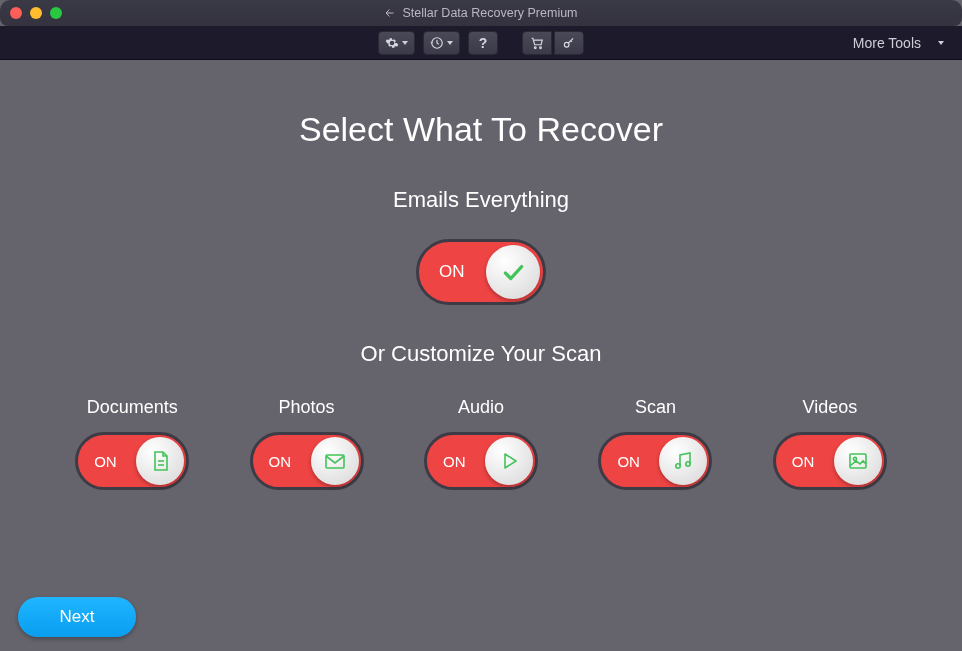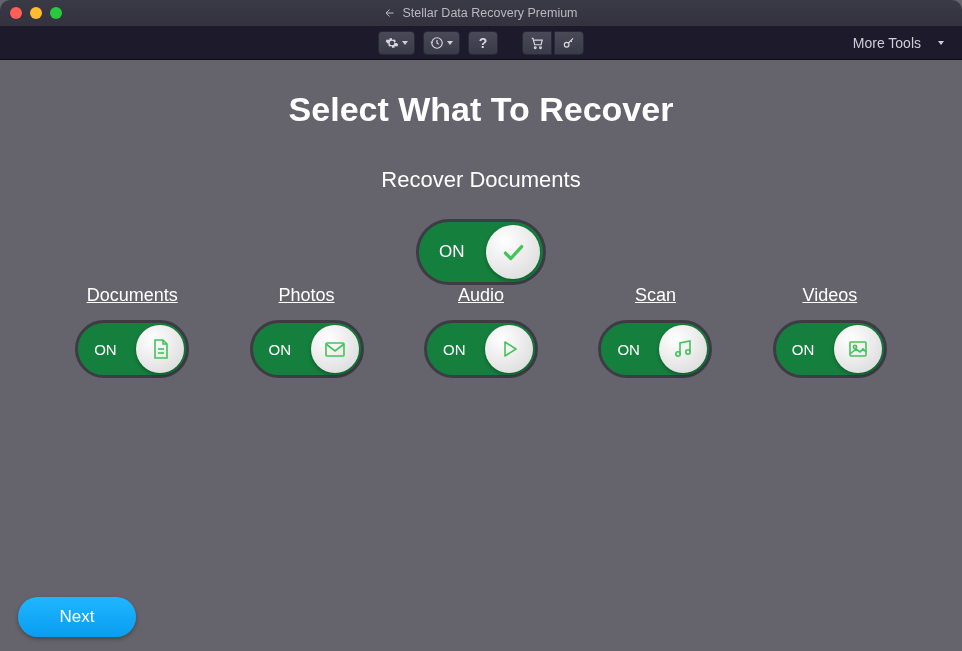--- a/index.html
+++ b/index.html
@@ -1,44 +1,44 @@
 <!DOCTYPE html>
 <html><head>
   <meta charset="utf-8">
   <style>
     * { margin: 0; padding: 0; box-sizing: border-box; }
     body { width: 962px; height: 651px; font-family: -apple-system, "Helvetica Neue", Arial, sans-serif; background:#65646d; overflow:hidden; border-radius:10px; }
-    .titlebar { height: 26px; background: linear-gradient(#3a3946,#33323e); display:flex; align-items:center; padding:0 10px; position:relative; }
+    .titlebar { height: 26px; background: linear-gradient(#3a3946,#33323e); display:flex; align-items:center; padding:0 10px; position:relative;border-radius:8px; }
     .traffic { display:flex; gap:8px; }
     .tl { width:12px; height:12px; border-radius:50%; }
     .tl.red{background:#ff5f57;} .tl.yellow{background:#febc2e;} .tl.green{background:#28c840;}
     .titlewrap { position:absolute; left:0; right:0; display:flex; justify-content:center; align-items:center; gap:6px; color:#b9b8c2; font-size:12.5px; pointer-events:none; }
     .titlewrap svg{width:12px;height:12px;}
     .toolbar { height:34px; background:#1c1a2b; display:flex; align-items:center; position:relative; border-bottom:1px solid #0f0e17; }
     .toolcenter { position:absolute; left:0; right:0; display:flex; justify-content:center; gap:8px; }
     .toolbtn { display:flex; align-items:center; justify-content:center; height:24px; min-width:30px; padding:0 6px; background:linear-gradient(#4a4957,#3b3a48); border:1px solid #2a2936; border-radius:4px; color:#d8d7e0; font-size:11px; gap:2px; cursor:pointer; }
     .toolbtn svg{width:14px;height:14px;}
     .caret{ width:0; height:0; border-left:3px solid transparent; border-right:3px solid transparent; border-top:4px solid #cfced8; margin-left:1px;}
     .toolgroup{display:flex;gap:2px;}
     .toolgroup .toolbtn{border-radius:0;}
     .toolgroup .toolbtn:first-child{border-top-left-radius:4px;border-bottom-left-radius:4px;}
     .toolgroup .toolbtn:last-child{border-top-right-radius:4px;border-bottom-right-radius:4px;}
     .more-tools{position:absolute; right:18px; color:#cfced8; font-size:14px; display:flex; align-items:center; gap:16px; cursor:pointer;}
     .content{ padding:30px 50px 0; text-align:center; color:#fff; }
-    h1{ font-weight:700; font-size:34px; margin-top:0; }
+    h1{ font-weight:400; font-size:34px; margin-top:20px; }
     h2{ font-weight:400; font-size:22px; margin-top:38px; }
     h3{ font-weight:400; font-size:22px; margin-top:36px; margin-bottom:30px;}
     .bigtoggle{ margin-top:26px; display:flex; justify-content:center; }
-    .toggle{ position:relative; width:130px; height:66px; background:#15803d; border-radius:40px; border:3px solid #3d3c46; display:flex; align-items:center; cursor:pointer; }
+    .toggle{ position:relative; width:130px; height:66px; background:#ef4444; border-radius:40px; border:3px solid #3d3c46; display:flex; align-items:center; cursor:pointer; }
     .toggle .lbl{ color:#fff; font-size:17px; position:absolute; left:20px; }
     .toggle .knob{ position:absolute; right:3px; top:3px; width:54px; height:54px; border-radius:50%; background:radial-gradient(circle at 35% 30%, #ffffff, #d6d6d6); box-shadow:0 2px 4px rgba(0,0,0,0.3); display:flex; align-items:center; justify-content:center; }
     .toggle .knob svg{width:26px;height:26px;}
     .cats{ display:flex; justify-content:space-between; gap:10px; margin-top:0; }
     .cat{ flex:1; display:flex; flex-direction:column; align-items:center; gap:14px; }
-    .catlbl{ font-size:18px; font-weight:400;text-decoration:underline; }
+    .catlbl{ font-size:18px; font-weight:400; }
     .cat .toggle{ width:114px; height:58px; }
     .cat .toggle .lbl{ font-size:15px; left:16px;}
     .cat .toggle .knob{ width:48px; height:48px; right:2px; top:2px;}
     .cat .toggle .knob svg{ width:24px; height:24px; }
     .footer{ position:absolute; bottom:14px; left:18px; right:18px; display:flex; align-items:center; justify-content:space-between; font-size:13px; color:#fff; }
     .footer a{ color:#1f8fff; text-decoration:underline; cursor:pointer; margin-left:6px; }
     .nextbtn{ width:118px; height:40px; background:linear-gradient(#1fb6ff,#0a9df0); border:none; border-radius:20px; color:#fff; font-size:17px; cursor:pointer; box-shadow:0 2px 4px rgba(0,0,0,0.3); }
   </style>
 </head>
 <body>
@@ -92,33 +92,34 @@
     </div>
   </div>
   <div class="more-tools">
     <span>More Tools</span>
     <span class="caret"></span>
   </div>
 </div>
 
 <div class="content">
   <h1>Select What To Recover</h1>
-  <h2>Recover Documents</h2>
+  <h2>Emails Everything</h2>
 
   <div class="bigtoggle">
     <div class="toggle">
       <span class="lbl">ON</span>
       <div class="knob">
         <svg viewBox="0 0 24 24" fill="none" stroke="#43c35a" stroke-width="3" stroke-linecap="round" stroke-linejoin="round">
             <polyline points="5 13 10 18 20 7"></polyline>
           </svg>
       </div>
     </div>
   </div>
 
+  <h3>Or Customize Your Scan</h3>
 
   <div class="cats">
 
     <div class="cat">
       <div class="catlbl">Documents</div>
       <div class="toggle">
         <span class="lbl">ON</span>
         <div class="knob">
           <svg viewBox="0 0 24 24" fill="none" stroke="#43c35a" stroke-width="1.6">
               <path d="M7 3h8l4 4v14H7z"></path>

